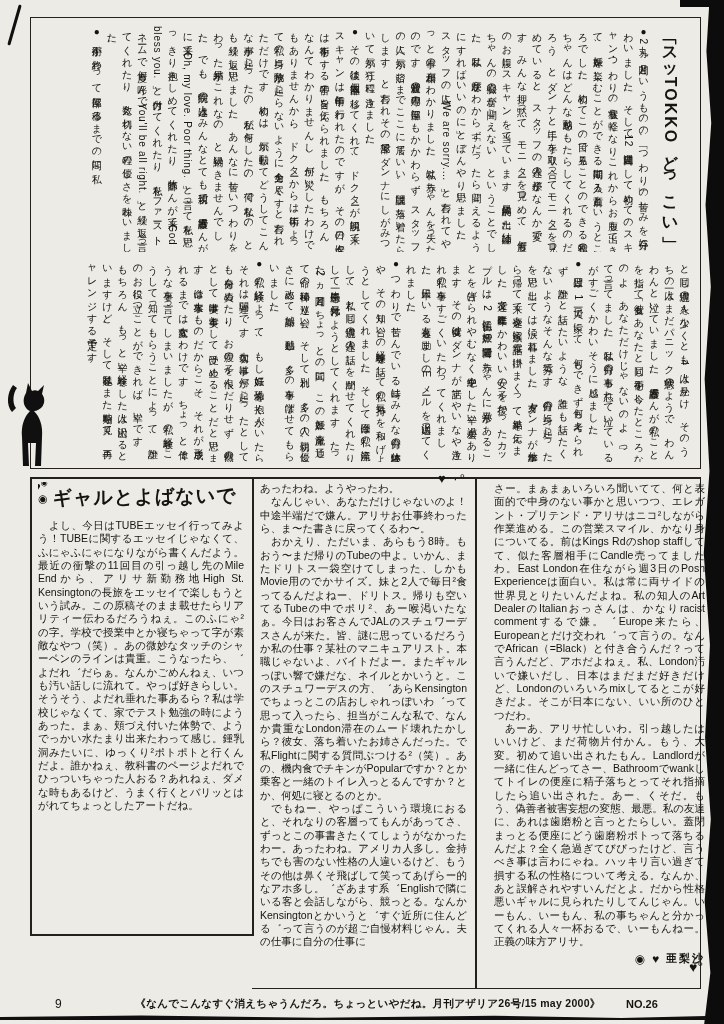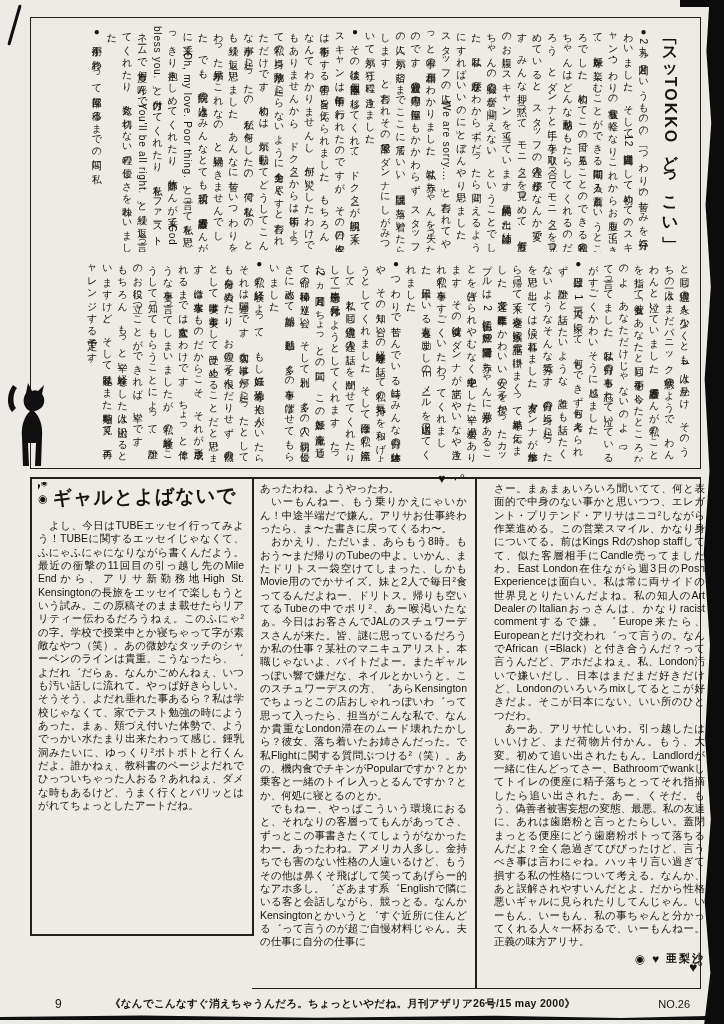--- a/index.html
+++ b/index.html
@@ -56,22 +56,22 @@
   .col2-deco{position:absolute;left:408px;top:-6px;font-size:13px;letter-spacing:2px;}
   .byline-row{display:flex;justify-content:flex-end;align-items:center;gap:7px;margin-top:3px;
     font-size:11px;}
   .byline-row .hrt{font-size:12px;}
   .byline{font-weight:700;letter-spacing:2px;}
   .corner-hearts{position:absolute;right:-2px;bottom:14px;font-size:14px;}
 
   
   .footer{position:absolute;left:30px;top:997px;width:660px;display:flex;align-items:center;}
   .page-num{width:55px;font-size:12px;padding-left:25px;}
-  .footer-caption{flex:1;font-weight:700;font-size:10.5px;letter-spacing:0.3px;}
-  .issue-no{width:64px;text-align:right;font-weight:400;font-size:11px;}
+  .footer-caption{flex:1;text-align:center;font-weight:700;font-size:10.5px;letter-spacing:0.3px;}
+  .issue-no{width:64px;text-align:left;font-weight:700;font-size:11px;}
 </style>
 </head>
 <body>
 
 <div class="page">
 
   <div class="right-bar"></div>
   <div class="corner-blob"></div>
   <div class="topleft-streak"></div>
   <div class="bottom-streak"></div>
@@ -111,21 +111,21 @@
       <div class="heading-row">
         <span class="heading-deco"><span class="hrt">♥</span><span class="sm">◉°</span></span>
         <span class="hd-circle">◉</span>
         <h2>ギャルとよばないで</h2>
       </div>
       <p class="bp indent">よし、今日はTUBEエッセイ行ってみよう！TUBEに関するエッセイじゃなくて、ふにゃふにゃになりながら書くんだよう。最近の衝撃の11回目の引っ越し先のMile Endから、アリサ新勤務地High St. Kensingtonの長旅をエッセイで楽しもうという試み。この原稿そのまま載せたらリアリティー伝わるだろうねぇ。このふにゃ²の字。学校で授業中とか寝ちゃって字が素敵なやつ（笑）。あの微妙なタッチのシャーペンのラインは貴重。こうなったら、゛よだれ゛だらぁ。なんかごめんねぇ、いつも汚い話しに流れて。やっぱ好きらしい。そうそう、よだれ垂れた事あるら？私は学校じゃなくて、家でテスト勉強の時にようあった。まぁ、頬づえ付いた体勢で、ようでっかい水たまり出来たわって感じ。鍾乳洞みたいに、ゆっくり²ポトポトと行くんだよ。誰かねぇ、教科書のページよだれでひっついちゃった人おる？あれねぇ、ダメな時もあるけど、うまく行くとバリッとはがれてちょっとしたアートだね。</p>
     </div>
 
     <div class="col col2">
       <p class="bp">あったわね。ようやったわ。</p>
-      <p class="bp indent">いーもんねー、もう乗りかえにゃいかん！中途半端だで嫌ん。アリサお仕事終わったら、ま〜た書きに戻ってくるわ〜。</p>
+      <p class="bp indent">なんじゃい、あなただけじゃないのよ！中途半端だで嫌ん。アリサお仕事終わったら、ま〜た書きに戻ってくるわ〜。</p>
       <p class="bp indent">おかえり、ただいま、あらもう8時。もおう〜まだ帰りのTubeの中よ。いかん、またドリトス一袋空けてしまった、しかもMovie用のでかサイズ。妹と2人で毎日²食ってるんだよねー、ドリトス。帰りも空いてるTubeの中でポリ²、あー喉渇いたなぁ。今日はお客さんでJALのスチュワーデスさんが来た。皆、謎に思っているだろうか私の仕事？某社のマニキュアリスト。本職じゃないよ、バイトだよー。またギャルっぽい響で嫌だな、ネイルとかいうと。このスチュワーデスの方、゛あらKensingtonでちょっとこの店おしゃれっぽいわ゛って思って入ったら、担当がこんな私で、なんか貴重なLondon滞在のムード壊れたかしら？彼女、落ち着いたお姉さんだった。で私Flightに関する質問ぶつける²（笑）。あの、機内食でチキンがPopularですか？とか乗客と一緒のトイレ入っとるんですか？とか、何処に寝とるのとか。</p>
       <p class="bp indent">でもねー、やっぱこういう環境におると、それなりの客層ってもんがあってさ、ずっとこの事書きたくてしょうがなかったわー。あったわね。アメリカ人多し。金持ちでも害のない性格の人違いるけど、もうその他は鼻くそ飛ばして笑ってあげらー的なアホ多し。゛ざあます系゛Englishで隣にいる客と会話しながら、競っとる。なんかKensingtonとかいうと゛すぐ近所に住んどる゛って言うのが超ご自慢材料じゃん。夫の仕事に自分の仕事に</p>
     </div>
 
     <div class="col col3">
       <p class="bp">さー。まぁまぁいろいろ聞いてて、何と表面的で中身のない事かと思いつつ、エレガント・プリテンド・アリサはニコ²しながら作業進める。この営業スマイル、かなり身についてる。前はKings Rdのshop staffしてて、似た客層相手にCandle売ってましたわ。East London在住ながら週3日のPosh Experienceは面白い。私は常に両サイドの世界見とりたいんだよね。私の知人のArt DealerのItalianおっさんは、かなりracist commentするで嫌。゛Europe来たら、Europeanとだけ交われ゛って言うの。なんでAfrican（=Black）と付き合うんだ？って言うんだど、アホだよねぇ。私、London汚いで嫌いだし、日本はまだまだ好きだけど、Londonのいろいろmixしてるとこが好きだよ。そこが日本にない、いい所のひとつだわ。</p>
       <p class="bp indent">あーあ、アリサ忙しいわ。引っ越したはいいけど、まだ荷物片付かん。もう、大変。初めて追い出されたもん。Landlordが一緒に住んどってさー、Bathroomでwankしてトイレの便座に精子落ちとってそれ指摘したら追い出された。あー、くそだ。もう、偽善者被害妄想の変態、最悪。私の友達に、あれは歯磨粉と言っとたらしい。蓋閉まっとる便座にどう歯磨粉ポトって落ちるんだよ？全く急過ぎてびびったけど、言うべき事は言わにゃね。ハッキリ言い過ぎて損する私の性格について考える。なんか、あと誤解されやすいんだとよ。だから性格悪いギャルに見られたりしてんじゃん。いーもん、いーもん、私の事ちゃんと分かってくれる人々一杯おるで、いーもんねー。正義の味方アリサ。</p>
       <div class="byline-row">
         <span class="hrt">◉</span>
         <span class="hrt">♥</span>

